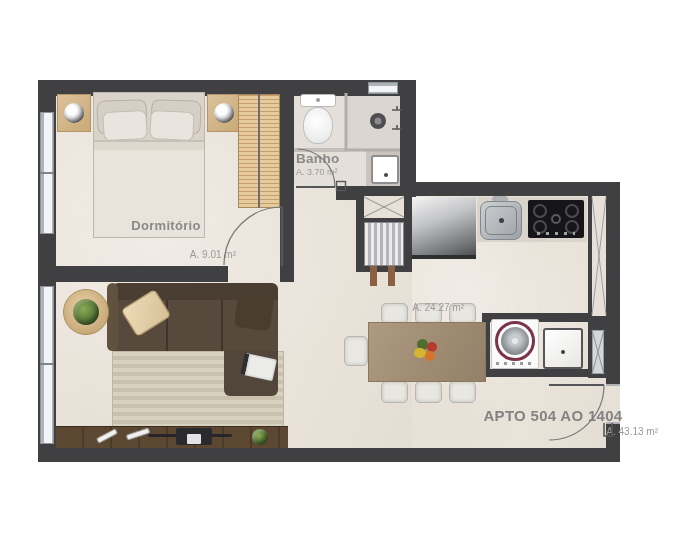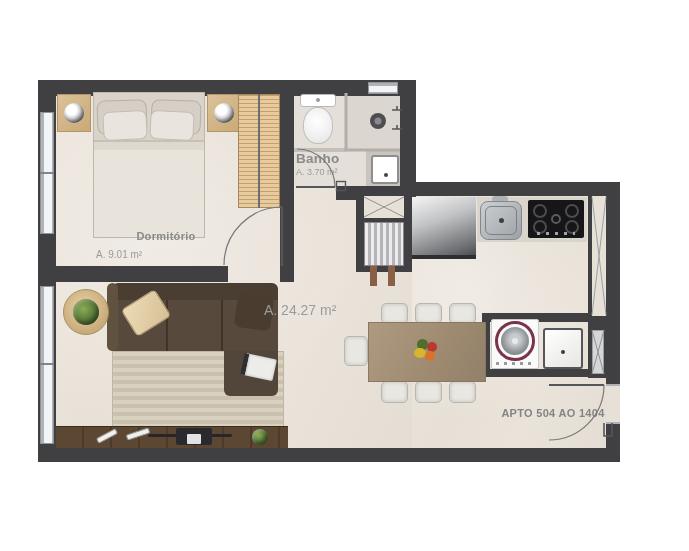--- a/index.html
+++ b/index.html
@@ -13,21 +13,21 @@
   
   .w{background:#403f41;}
   
   .win{background:linear-gradient(90deg,#aeb3b7 0 3px,#f2f4f5 3px 11px,#aeb3b7 11px);
        border:1px solid #8f959a;box-sizing:border-box;}
   .win-h{background:linear-gradient(180deg,#aeb3b7 0 3px,#f2f4f5 3px 9px,#aeb3b7 9px);
        border:1px solid #8f959a;box-sizing:border-box;}
   .mull{background:#7f858a;}
   
   .room-label{color:#8a8a8a;font-weight:bold;text-align:center;letter-spacing:.3px;}
-  .room-area{color:#9b9b9b;text-align:left;}
+  .room-area{color:#9b9b9b;text-align:right;}
   
   .wood{background:linear-gradient(135deg,#dcc29a,#c9a976);border:1px solid #b2956a;box-sizing:border-box;}
   .chair{background:#e9e7e2;border:1px solid #b8b6b1;border-radius:5px;box-sizing:border-box;
          box-shadow:inset 0 0 4px rgba(0,0,0,.18);}
   .plant{border-radius:50%;background:radial-gradient(circle at 40% 38%,#8aab57,#4e6c31 65%,#39511f);
          box-shadow:inset 2px 2px 3px rgba(255,255,255,.25), inset -2px -3px 4px rgba(0,0,0,.35);}
   .lamp{border-radius:50%;background:radial-gradient(circle at 38% 35%,#ffffff 0 28%,#d2d3d5 45%,#4b4b4f 75%,#3a3a3e);}
   svg.overlay{position:absolute;left:0;top:0;pointer-events:none;}
 </style>
 </head>
@@ -140,29 +140,30 @@
   <div class="abs chair" style="left:415px;top:381px;width:27px;height:22px;"></div>
   <div class="abs chair" style="left:449px;top:381px;width:27px;height:22px;"></div>
   <div class="abs" style="left:368px;top:322px;width:118px;height:60px;background:linear-gradient(120deg,#ad9a80,#9d8a70 60%,#93806a);border:1px solid #8a7burger5f;border:1px solid #8a785f;box-sizing:border-box;"></div>
   <div class="abs" style="left:414px;top:339px;width:26px;height:26px;">
     <span class="abs" style="left:3px;top:0;width:11px;height:11px;border-radius:50%;background:#4f6d2c;"></span>
     <span class="abs" style="left:13px;top:3px;width:10px;height:10px;border-radius:50%;background:#b93a2d;"></span>
     <span class="abs" style="left:0;top:9px;width:12px;height:10px;border-radius:50%;background:#d8b52e;"></span>
     <span class="abs" style="left:11px;top:12px;width:10px;height:10px;border-radius:50%;background:#d8742a;"></span>
   </div>
 
-  <div class="abs room-label" style="left:96px;top:230px;width:140px;font-size:11px;">Dormitório</div>
+  <div class="abs room-label" style="left:96px;top:218px;width:140px;font-size:13px;">Dormitório</div>
   <div class="abs room-area" style="left:96px;top:249px;width:140px;font-size:10px;">A. 9.01 m²</div>
 
   <div class="abs room-label" style="left:296px;top:151px;width:60px;font-size:13.5px;text-align:left;">Banho</div>
   <div class="abs room-area" style="left:296px;top:167px;width:70px;font-size:9px;text-align:left;">A. 3.70 m²</div>
 
-  <div class="abs room-area" style="left:264px;top:302px;width:200px;font-size:14px;">A. 24.27 m²</div>
+  <div class="abs room-area" style="left:264px;top:302px;width:200px;font-size:10px;">A. 24.27 m²</div>
 
-  <div class="abs room-label" style="left:448px;top:407px;width:210px;font-size:11px;color:#848484;">APTO 504 AO 1404</div>
+  <div class="abs room-label" style="left:448px;top:407px;width:210px;font-size:15px;color:#848484;">APTO 504 AO 1404</div>
+  <div class="abs room-area" style="left:448px;top:426px;width:210px;font-size:10px;">A. 43.13 m²</div>
 
   <svg class="overlay" width="689" height="551" viewBox="0 0 689 551">
 
     <path d="M282,207 A58,58 0 0 0 224,265" fill="none" stroke="#77787a" stroke-width="1.2"></path>
     <line x1="282" y1="207" x2="282" y2="266" stroke="#55565a" stroke-width="2.4"></line>
 
     <path d="M297,149 A38,38 0 0 1 335,187" fill="none" stroke="#77787a" stroke-width="1.2"></path>
     <line x1="296" y1="187" x2="335" y2="187" stroke="#55565a" stroke-width="2.2"></line>
     <rect x="336.5" y="181.5" width="9" height="9" fill="none" stroke="#55565a" stroke-width="1.4"></rect>
 

